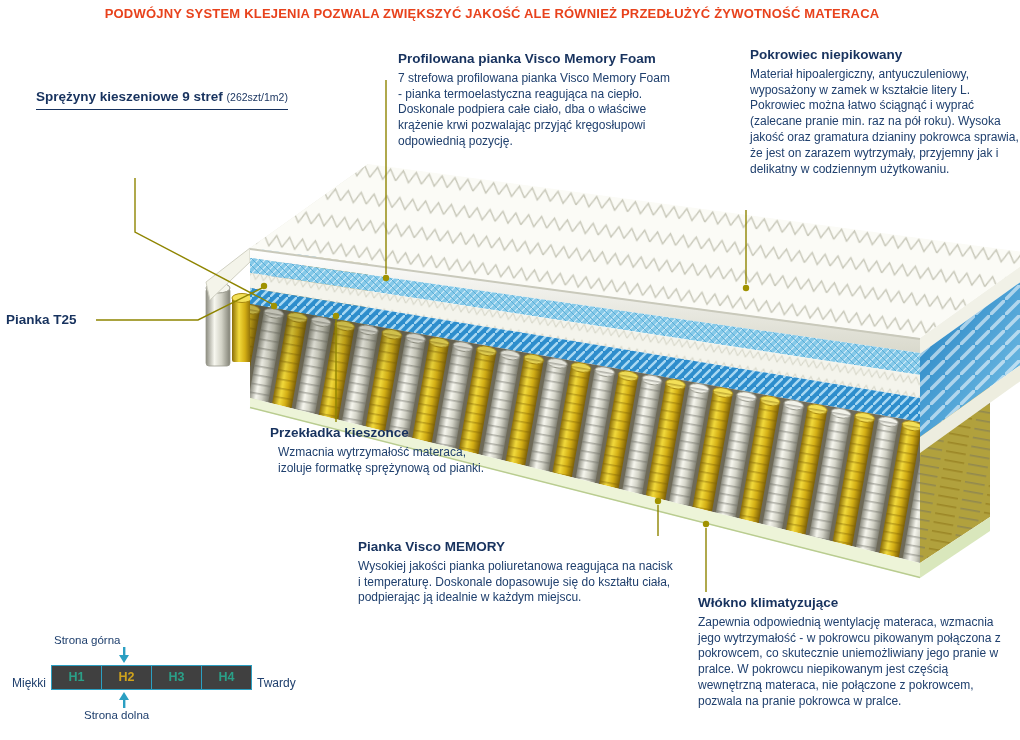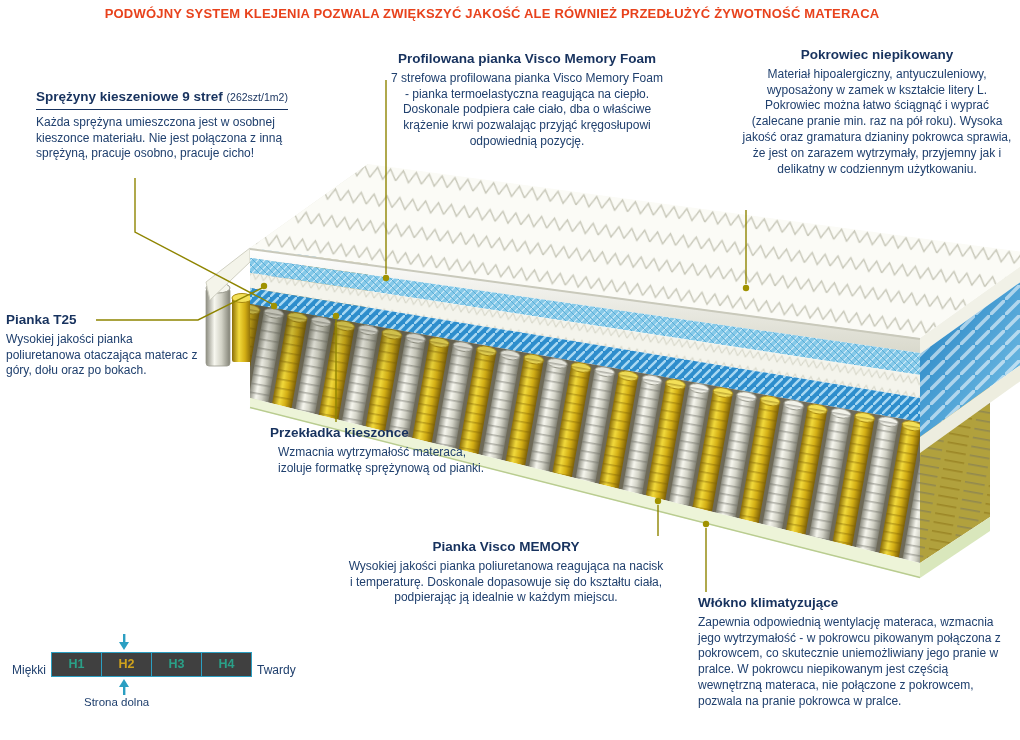--- a/index.html
+++ b/index.html
@@ -5,21 +5,21 @@
   html,body{margin:0;padding:0;}
   .canvas{position:relative;width:1020px;height:740px;background:#ffffff;overflow:hidden;
           font-family:"Liberation Sans", sans-serif;color:var(--navy,#20406e);}
   .banner{position:absolute;top:6px;left:0;width:920px;text-align:center;
           font-size:13px;font-weight:bold;color:var(--red-accent,#e8421c);letter-spacing:.2px;margin-left:32px;}
   .illu{position:absolute;left:0;top:0;}
   .note{position:absolute;font-size:12px;line-height:1.32;}
   .note-title{font-size:13.5px;font-weight:bold;color:var(--navy-dark,#17325e);margin-bottom:3px;}
   .note-title .sub{font-size:10.5px;font-weight:normal;}
   .underlined{border-bottom:1px solid var(--navy-dark,#17325e);padding-bottom:3px;margin-bottom:5px;}
-  .center{text-align:center;}
+  .center{padding-left:10px;}
   .note-body{color:var(--navy,#20406e);}
   .pad-left{padding-left:8px;}
   
   .scale{position:absolute;left:12px;top:634px;width:320px;font-size:11.5px;}
   .sg{margin:0 0 1px 42px;}
   .sb{margin:1px 0 0 72px;}
   .arr{margin-left:106px;height:17px;}
   .srow{display:flex;align-items:flex-end;margin-top:1px;margin-bottom:1px;}
   .soft{margin-right:5px;font-size:12px;}
   .hard{margin-left:5px;font-size:12px;}
@@ -169,54 +169,53 @@
     </g>
   </svg>
 
   <div class="banner">PODWÓJNY SYSTEM KLEJENIA POZWALA ZWIĘKSZYĆ JAKOŚĆ ALE RÓWNIEŻ PRZEDŁUŻYĆ ŻYWOTNOŚĆ MATERACA</div>
 
   <div class="note" style="left:36px;top:88px;width:252px">
     <div class="note-title underlined">
       <span class="t">Sprężyny kieszeniowe 9 stref</span>
       <span class="sub">(262szt/1m2)</span>
     </div>
-    <div class="note-body">Każda sprężyna umieszczona jest w osobnej kieszonce materiału. Nie jest połączona z inną sprężyną, pracuje osobno, pracuje cicho!</div>
   </div>
 
   <div class="note center" style="left:388px;top:50px;width:278px">
     <div class="note-title">Profilowana pianka Visco Memory Foam</div>
     <div class="note-body">7 strefowa profilowana pianka Visco Memory Foam - pianka termoelastyczna reagująca na ciepło. Doskonale podpiera całe ciało, dba o właściwe krążenie krwi pozwalając przyjąć kręgosłupowi odpowiednią pozycję.</div>
   </div>
 
   <div class="note center" style="left:740px;top:46px;width:274px">
     <div class="note-title">Pokrowiec niepikowany</div>
     <div class="note-body">Materiał hipoalergiczny, antyuczuleniowy, wyposażony w zamek w kształcie litery L. Pokrowiec można łatwo ściągnąć i wyprać (zalecane pranie min. raz na pół roku). Wysoka jakość oraz gramatura dzianiny pokrowca sprawia, że jest on zarazem wytrzymały, przyjemny jak i delikatny w codziennym użytkowaniu.</div>
   </div>
 
   <div class="note" style="left:6px;top:311px;width:192px">
     <div class="note-title">Pianka T25</div>
-    <div class="note-body">Wysokiej jakości pianka poliuretanowa otaczająca materac z góry, dołu oraz po bokach.</div>
   </div>
 
   <div class="note" style="left:270px;top:424px;width:230px">
     <div class="note-title">Przekładka kieszonce</div>
     <div class="note-body pad-left">Wzmacnia wytrzymałość materaca, izoluje formatkę sprężynową od pianki.</div>
   </div>
 
   <div class="note center" style="left:348px;top:538px;width:316px">
     <div class="note-title">Pianka Visco MEMORY</div>
     <div class="note-body">Wysokiej jakości pianka poliuretanowa reagująca na nacisk i temperaturę. Doskonale dopasowuje się do kształtu ciała, podpierając ją idealnie w każdym miejscu.</div>
   </div>
 
   <div class="note" style="left:698px;top:594px;width:316px">
     <div class="note-title">Włókno klimatyzujące</div>
     <div class="note-body">Zapewnia odpowiednią wentylację materaca, wzmacnia jego wytrzymałość - w pokrowcu pikowanym połączona z pokrowcem, co skutecznie uniemożliwiany jego pranie w pralce. W pokrowcu niepikowanym jest częścią wewnętrzną materaca, nie połączone z pokrowcem, pozwala na pranie pokrowca w pralce.</div>
   </div>
 
   <div class="scale">
+    <div class="sg">Strona górna</div>
     <div class="arr">
       <svg width="12" height="17">
           <rect x="5" y="0" width="2.4" height="9" fill="#2b9fc2"></rect>
           <path d="M1,8 L11,8 L6,16 Z" fill="#2b9fc2"></path>
         </svg>
     </div>
     <div class="srow">
       <span class="soft">Miękki</span>
       <div class="hl-cells">
         <span class="hl-cell">H1</span>

